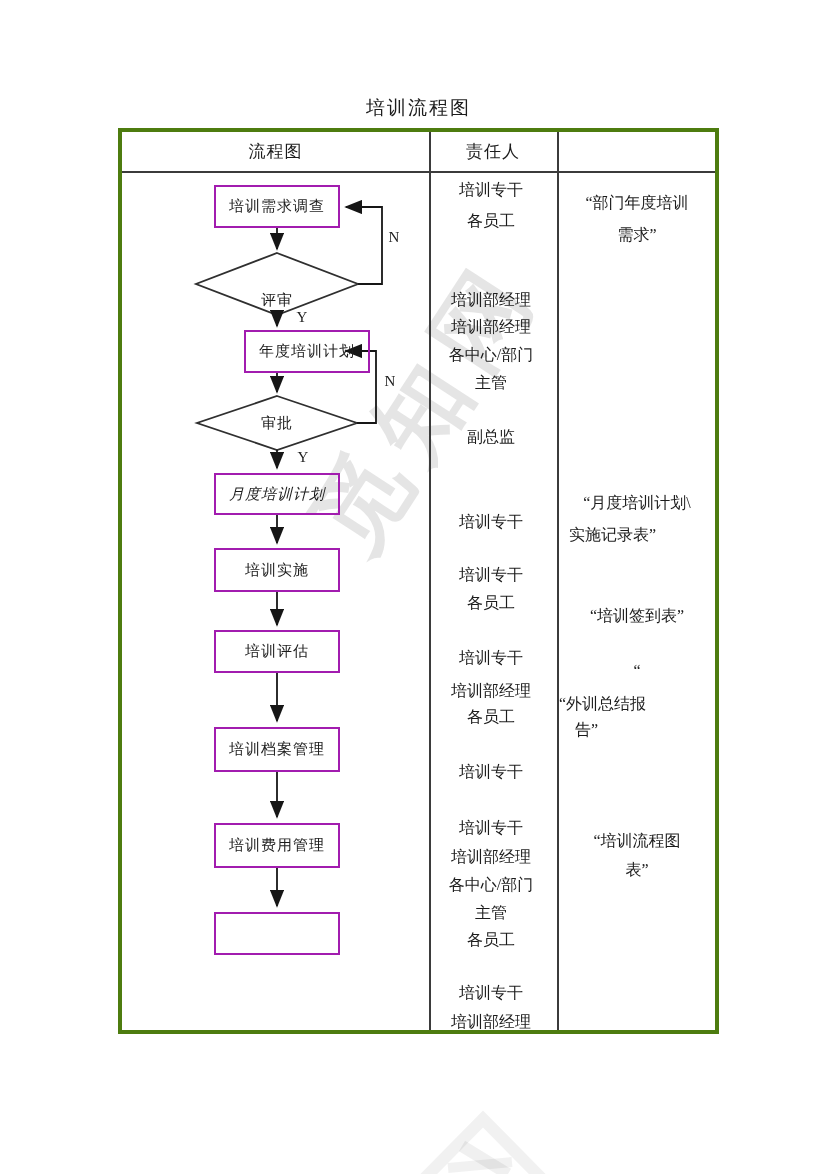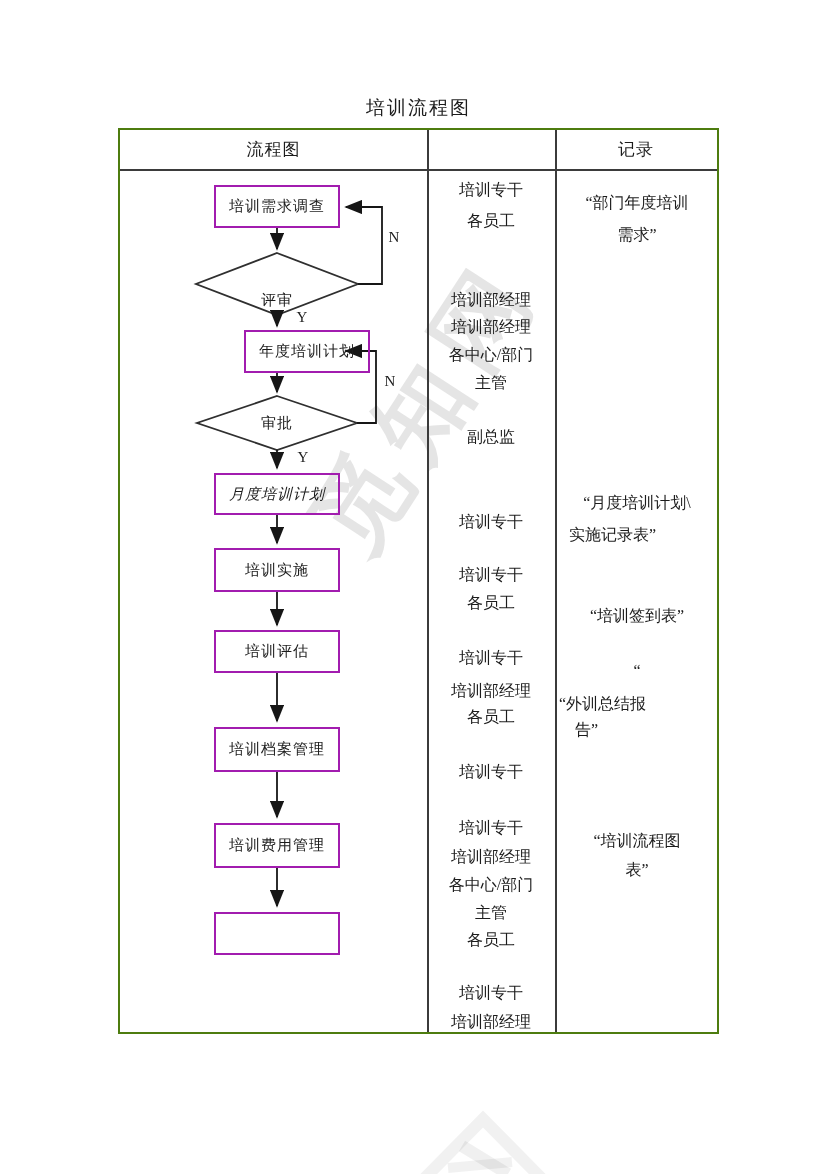--- a/index.html
+++ b/index.html
@@ -8,21 +8,21 @@
     background:#ffffff;
     font-family:"Liberation Serif","DejaVu Serif",serif;
     color:#1c1c1c;
   }
   .abs{position:absolute;}
   
   .doc-title{left:118px;top:95px;width:601px;text-align:center;
     font-size:19px;letter-spacing:2px;z-index:3;}
   
   .tbl{left:118px;top:128px;width:601px;height:906px;
-    border:2px solid #4d7c0f;box-sizing:border-box;z-index:2;}
+    border:4px solid #4d7c0f;box-sizing:border-box;z-index:2;}
   .hsep{position:absolute;left:0;top:39px;width:100%;height:2px;background:#3b3b3b;}
   .vsep{position:absolute;top:0;bottom:0;width:2px;background:#3b3b3b;}
   .v1{left:307px;} .v2{left:435px;}
   .th{position:absolute;top:0;height:39px;line-height:39px;text-align:center;
     font-size:17px;letter-spacing:1px;}
   .th1{left:0;width:307px;} .th2{left:307px;width:128px;} .th3{left:435px;width:162px;}
   
   .fbox{left:214px;width:126px;border:2px solid #a21caf;box-sizing:border-box;
     text-align:center;font-size:15px;letter-spacing:1px;z-index:3;}
   .dlbl{left:214px;width:126px;height:20px;line-height:20px;text-align:center;
@@ -56,21 +56,21 @@
   <path d="M448,1168 L512,1162" fill="none" stroke="rgba(0,0,0,0.055)" stroke-width="10"></path>
 </svg>
 
 <div class="abs doc-title">培训流程图</div>
 
 <div class="abs tbl">
   <div class="hsep"></div>
   <div class="vsep v1"></div>
   <div class="vsep v2"></div>
   <div class="th th1">流程图</div>
-  <div class="th th3">记录</div>
+  <div class="th th2">责任人</div>
 </div>
 
 <svg class="abs overlay" width="830" height="1174">
   <defs>
     <marker id="ah" markerWidth="10" markerHeight="8" refX="9" refY="4" orient="auto">
       <path d="M0,0 L10,4 L0,8 Z" fill="#161616"></path>
     </marker>
   </defs>
   <polygon points="277,253 358,284 277,315 196,284" fill="none" stroke="#2f2f2f" stroke-width="1.8"></polygon>
   <polygon points="277,396 357,423 277,450 197,423" fill="none" stroke="#2f2f2f" stroke-width="1.8"></polygon>

